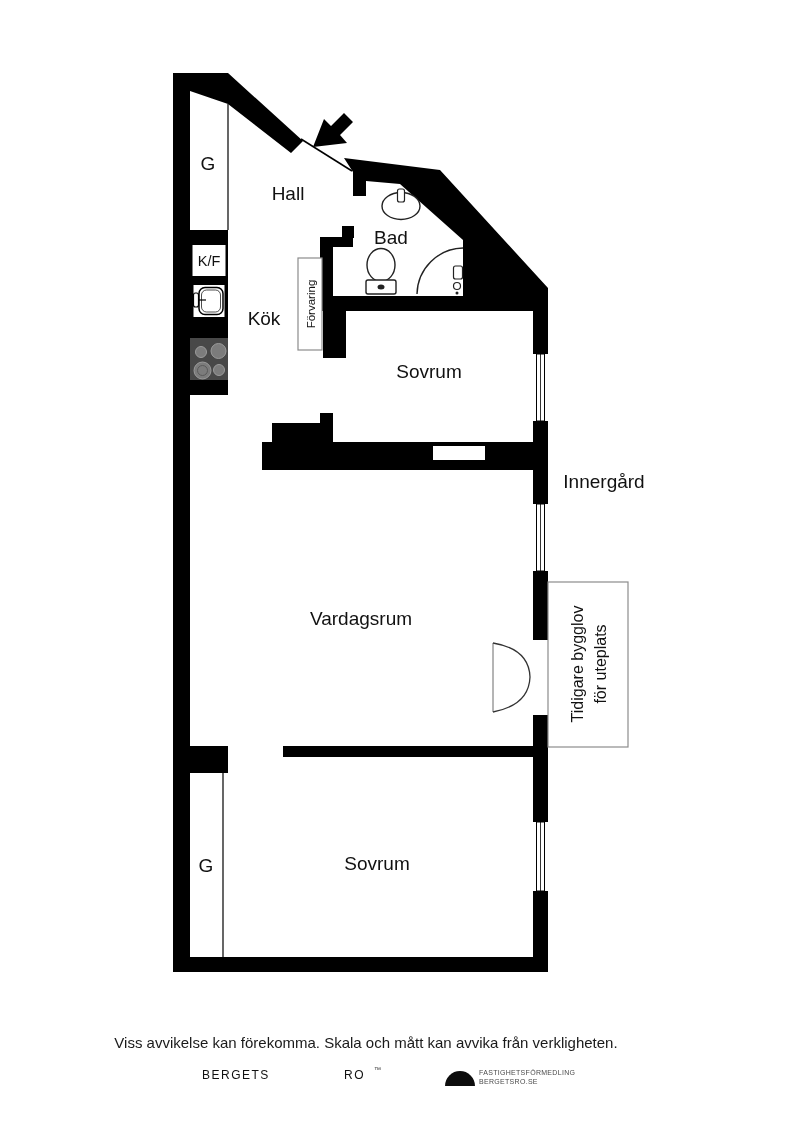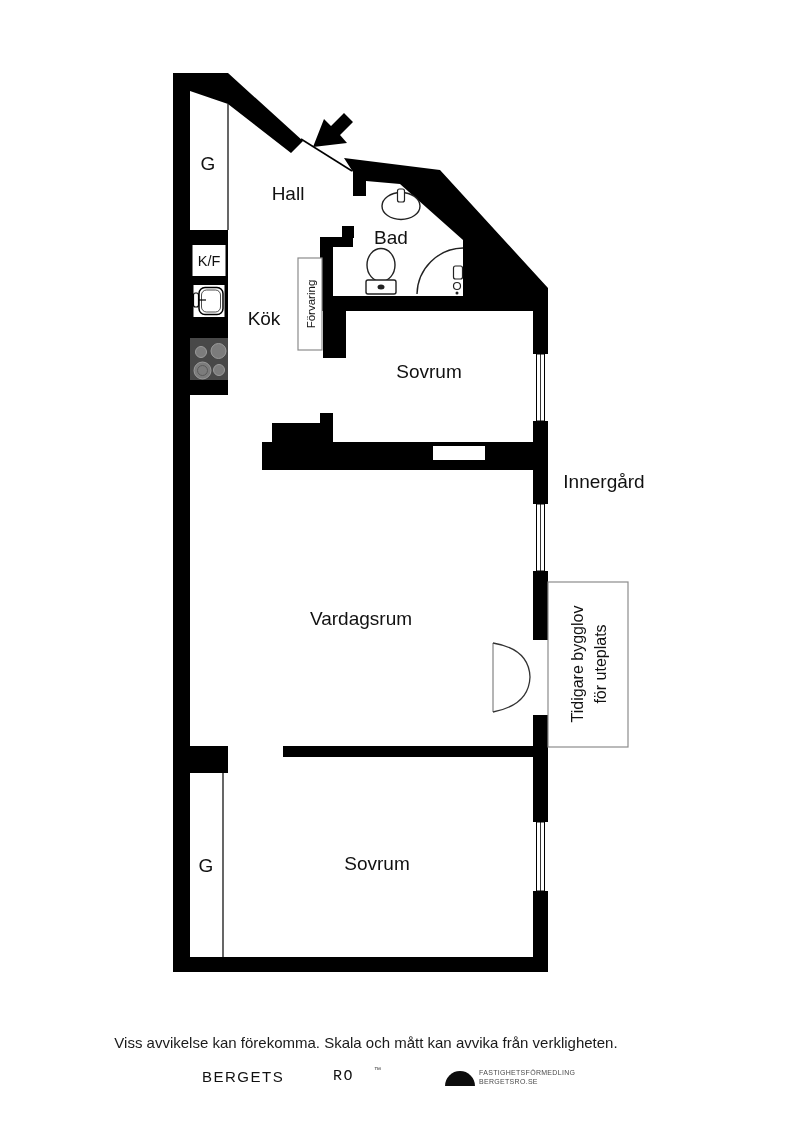--- a/index.html
+++ b/index.html
@@ -10,25 +10,25 @@
     font-family:"Liberation Sans", sans-serif;
     overflow:hidden;
   }
   .plan-svg{position:absolute;left:0;top:0;}
   .room-label{font-family:"Liberation Sans",sans-serif;fill:#111;}
   .footer-disclaimer{
     position:absolute;left:0;top:1034px;width:732px;
     text-align:center;font-size:15px;color:#1a1a1a;
   }
   .brand-word{
-    position:absolute;top:1068px;font-size:15px;color:#111;
+    position:absolute;top:1068px;font-size:12px;color:#111;
     letter-spacing:1.5px;font-weight:400;
   }
   .brand-left{left:202px;}
-  .brand-right{left:333px;font-family:Liberation Mono, monospace;}
+  .brand-right{left:344px;}
   .brand-tm{
     position:absolute;left:374px;top:1066px;font-size:7px;color:#333;
   }
   .logo-dome{
     position:absolute;left:445px;top:1071px;width:30px;height:15px;
     background:#0d0d0d;border-radius:15px 15px 0 0;
   }
   .agency-text{
     position:absolute;left:479px;top:1069px;
     font-size:7px;line-height:8.5px;color:#4a4a4a;letter-spacing:.3px;

